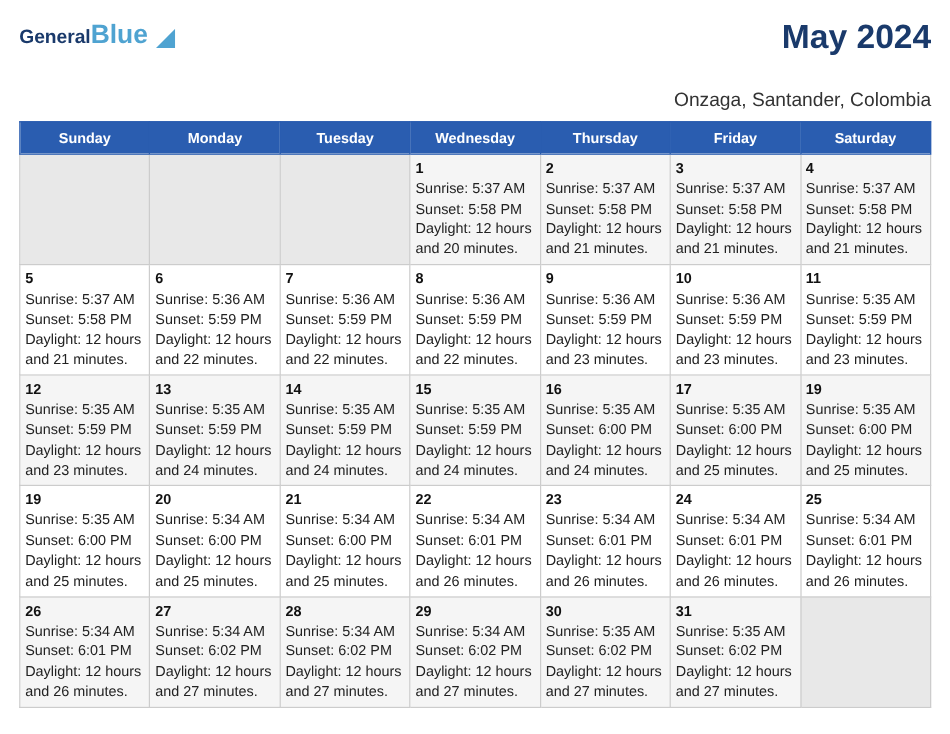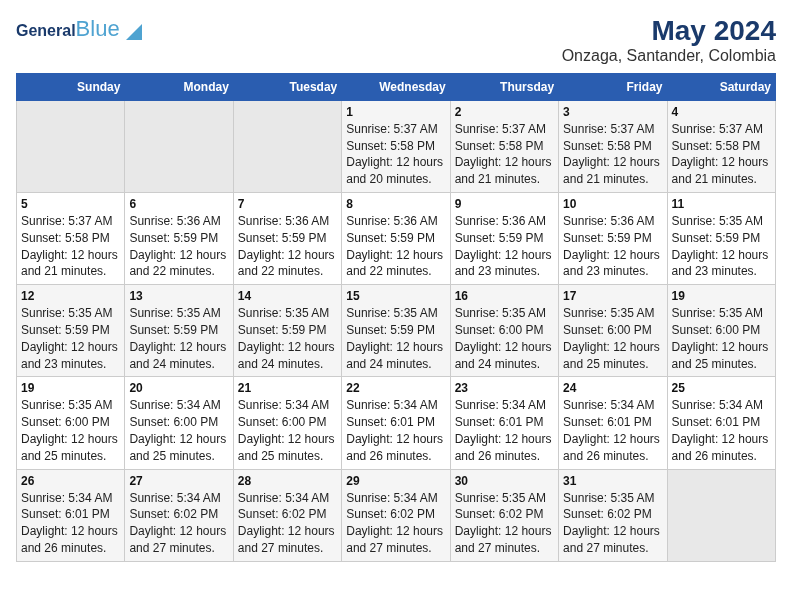--- a/index.html
+++ b/index.html
@@ -31,31 +31,32 @@
     .title-block h1 {
       font-size: 28px;
       color: #1a3a6b;
       font-weight: bold;
       line-height: 1.1;
     }
     .title-block h2 {
       font-size: 16px;
       color: #333;
       font-weight: normal;
+      margin-top: 28px;
     }
     table {
       width: 100%;
       border-collapse: collapse;
       font-size: 11px;
     }
     thead tr th {
       background: #2a5db0;
       color: #fff;
       padding: 6px 4px;
-      text-align: right;
+      text-align: center;
       font-size: 12px;
       font-weight: bold;
       border: 1px solid #2a5db0;
     }
     tbody tr td {
       border: 1px solid #ccc;
       vertical-align: top;
       padding: 4px;
       width: calc(100% / 7);
       min-height: 80px;
@@ -82,21 +83,21 @@
       background: #e8e8e8 !important;
     }
   </style>
 </head>
 <body>
 
 <div class="header">
   <div class="logo">
     <div class="logo-row">
       <div style="position:relative; display:inline-block;">
-        <span style="font-size:16px; font-weight:bold; color:#1a3a6b;">General</span><span style="font-size:22px; font-weight:normal; color:#4fa3d1;">Blue</span>
+        <span style="font-size:16px; font-weight:bold; color:#1a3a6b;">General</span><span style="font-size:22px; font-weight:bold; color:#4fa3d1;">Blue</span>
         <svg width="16" height="16" viewBox="0 0 16 16" style="display:inline-block; vertical-align:middle; margin-left:2px;">
           <polygon points="0,16 16,0 16,16" fill="#4fa3d1"></polygon>
         </svg>
       </div>
     </div>
   </div>
   <div class="title-block">
     <h1>May 2024</h1>
     <h2>Onzaga, Santander, Colombia</h2>
   </div>

